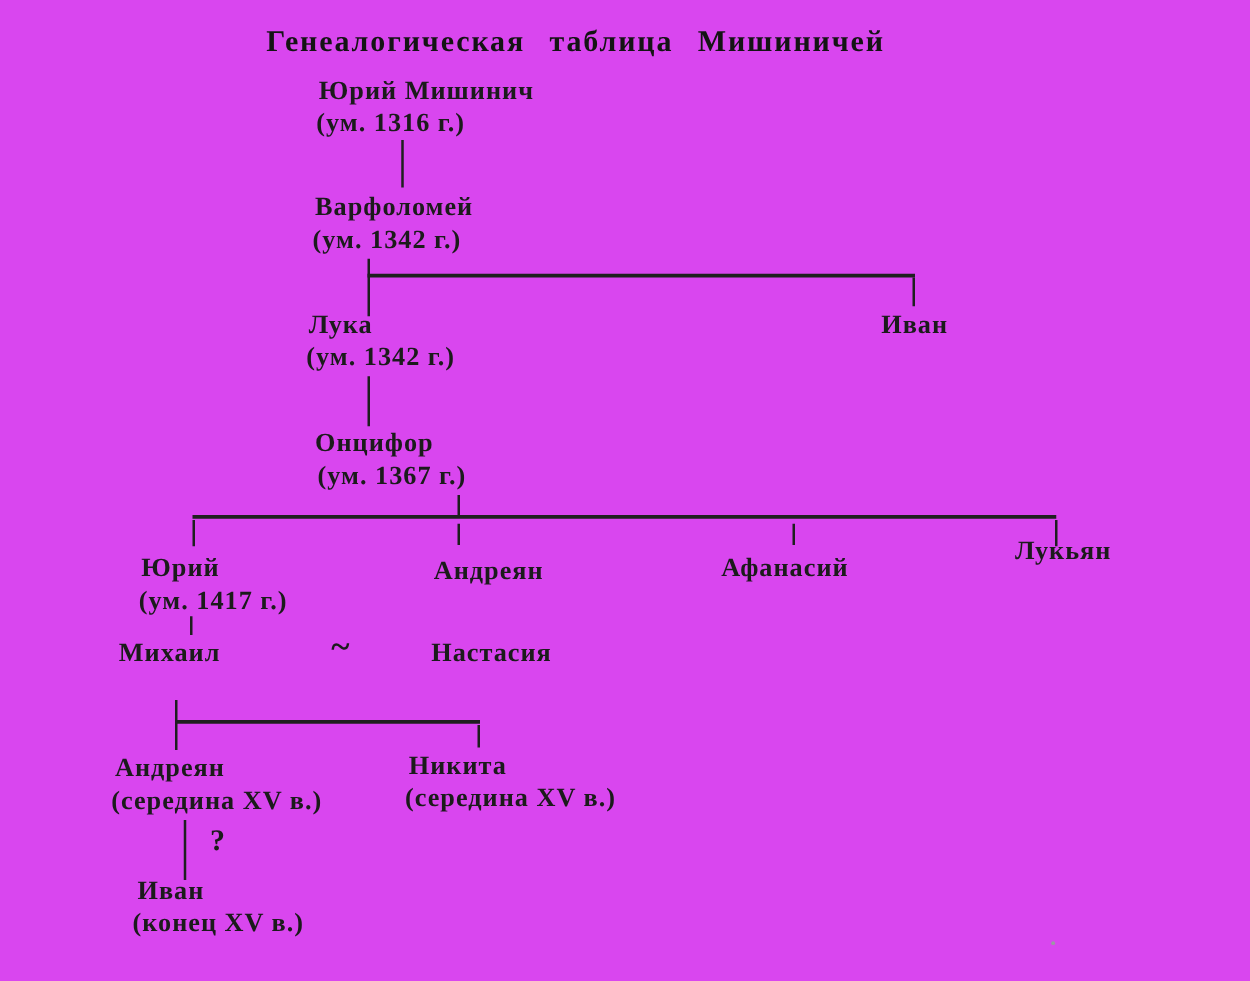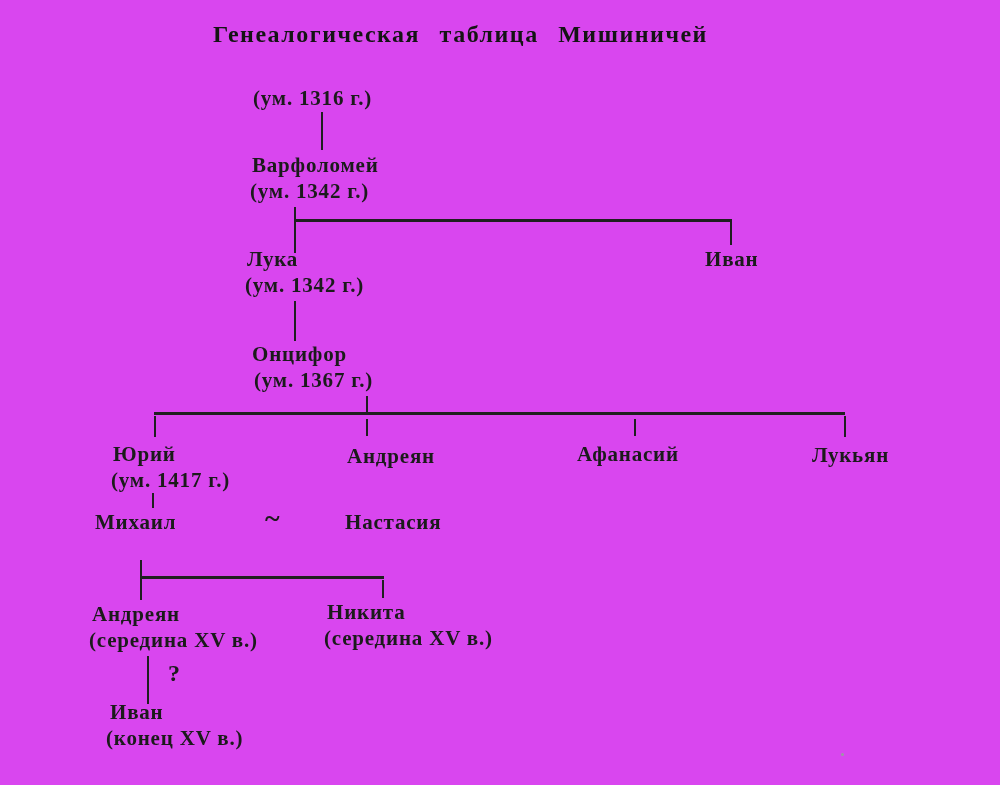--- a/index.html
+++ b/index.html
@@ -22,20 +22,21 @@
   .ln { position:absolute; background:#1f1f1f; }
   .speck { position:absolute; background:#9a9aa2; border-radius:50%; }
 </style>
 </head>
 <body>
 
 <div class="page">
 
   <div class="t title" style="left:213px; top:22px;">Генеалогическая таблица Мишиничей</div>
 
+  <div class="t" style="left:255px; top:61px;">Юрий Мишинич</div>
   <div class="t" style="left:253px; top:87px;">(ум. 1316 г.)</div>
 
   <div class="ln" style="left:321px; top:112px; width:2px; height:38px;"></div>
 
   <div class="t" style="left:252px; top:154px;">Варфоломей</div>
   <div class="t" style="left:250px; top:180px;">(ум. 1342 г.)</div>
 
   <div class="ln" style="left:294px; top:207px; width:2px; height:46px;"></div>
   <div class="ln" style="left:294px; top:219px; width:438px; height:3px;"></div>
   <div class="ln" style="left:730px; top:222px; width:2px; height:23px;"></div>
@@ -53,21 +54,21 @@
   <div class="ln" style="left:154px; top:412px; width:691px; height:3px;"></div>
   <div class="ln" style="left:154px; top:416px; width:2px; height:21px;"></div>
   <div class="ln" style="left:366px; top:419px; width:2px; height:17px;"></div>
   <div class="ln" style="left:634px; top:419px; width:2px; height:17px;"></div>
   <div class="ln" style="left:844px; top:416px; width:2px; height:21px;"></div>
 
   <div class="t" style="left:113px; top:443px;">Юрий</div>
   <div class="t" style="left:111px; top:469px;">(ум. 1417 г.)</div>
   <div class="t" style="left:347px; top:445px;">Андреян</div>
   <div class="t" style="left:577px; top:443px;">Афанасий</div>
-  <div class="t" style="left:812px; top:444px;">Лукьян</div>
+  <div class="t" style="left:812px; top:429px;">Лукьян</div>
 
   <div class="ln" style="left:152px; top:493px; width:2px; height:15px;"></div>
 
   <div class="t" style="left:95px; top:511px;">Михаил</div>
   <div class="t sym" style="left:265px; top:503px;">~</div>
   <div class="t" style="left:345px; top:511px;text-align:center;">Настасия</div>
 
   <div class="ln" style="left:140px; top:560px; width:2px; height:40px;"></div>
   <div class="ln" style="left:140px; top:576px; width:244px; height:3px;"></div>
   <div class="ln" style="left:382px; top:580px; width:2px; height:18px;"></div>

